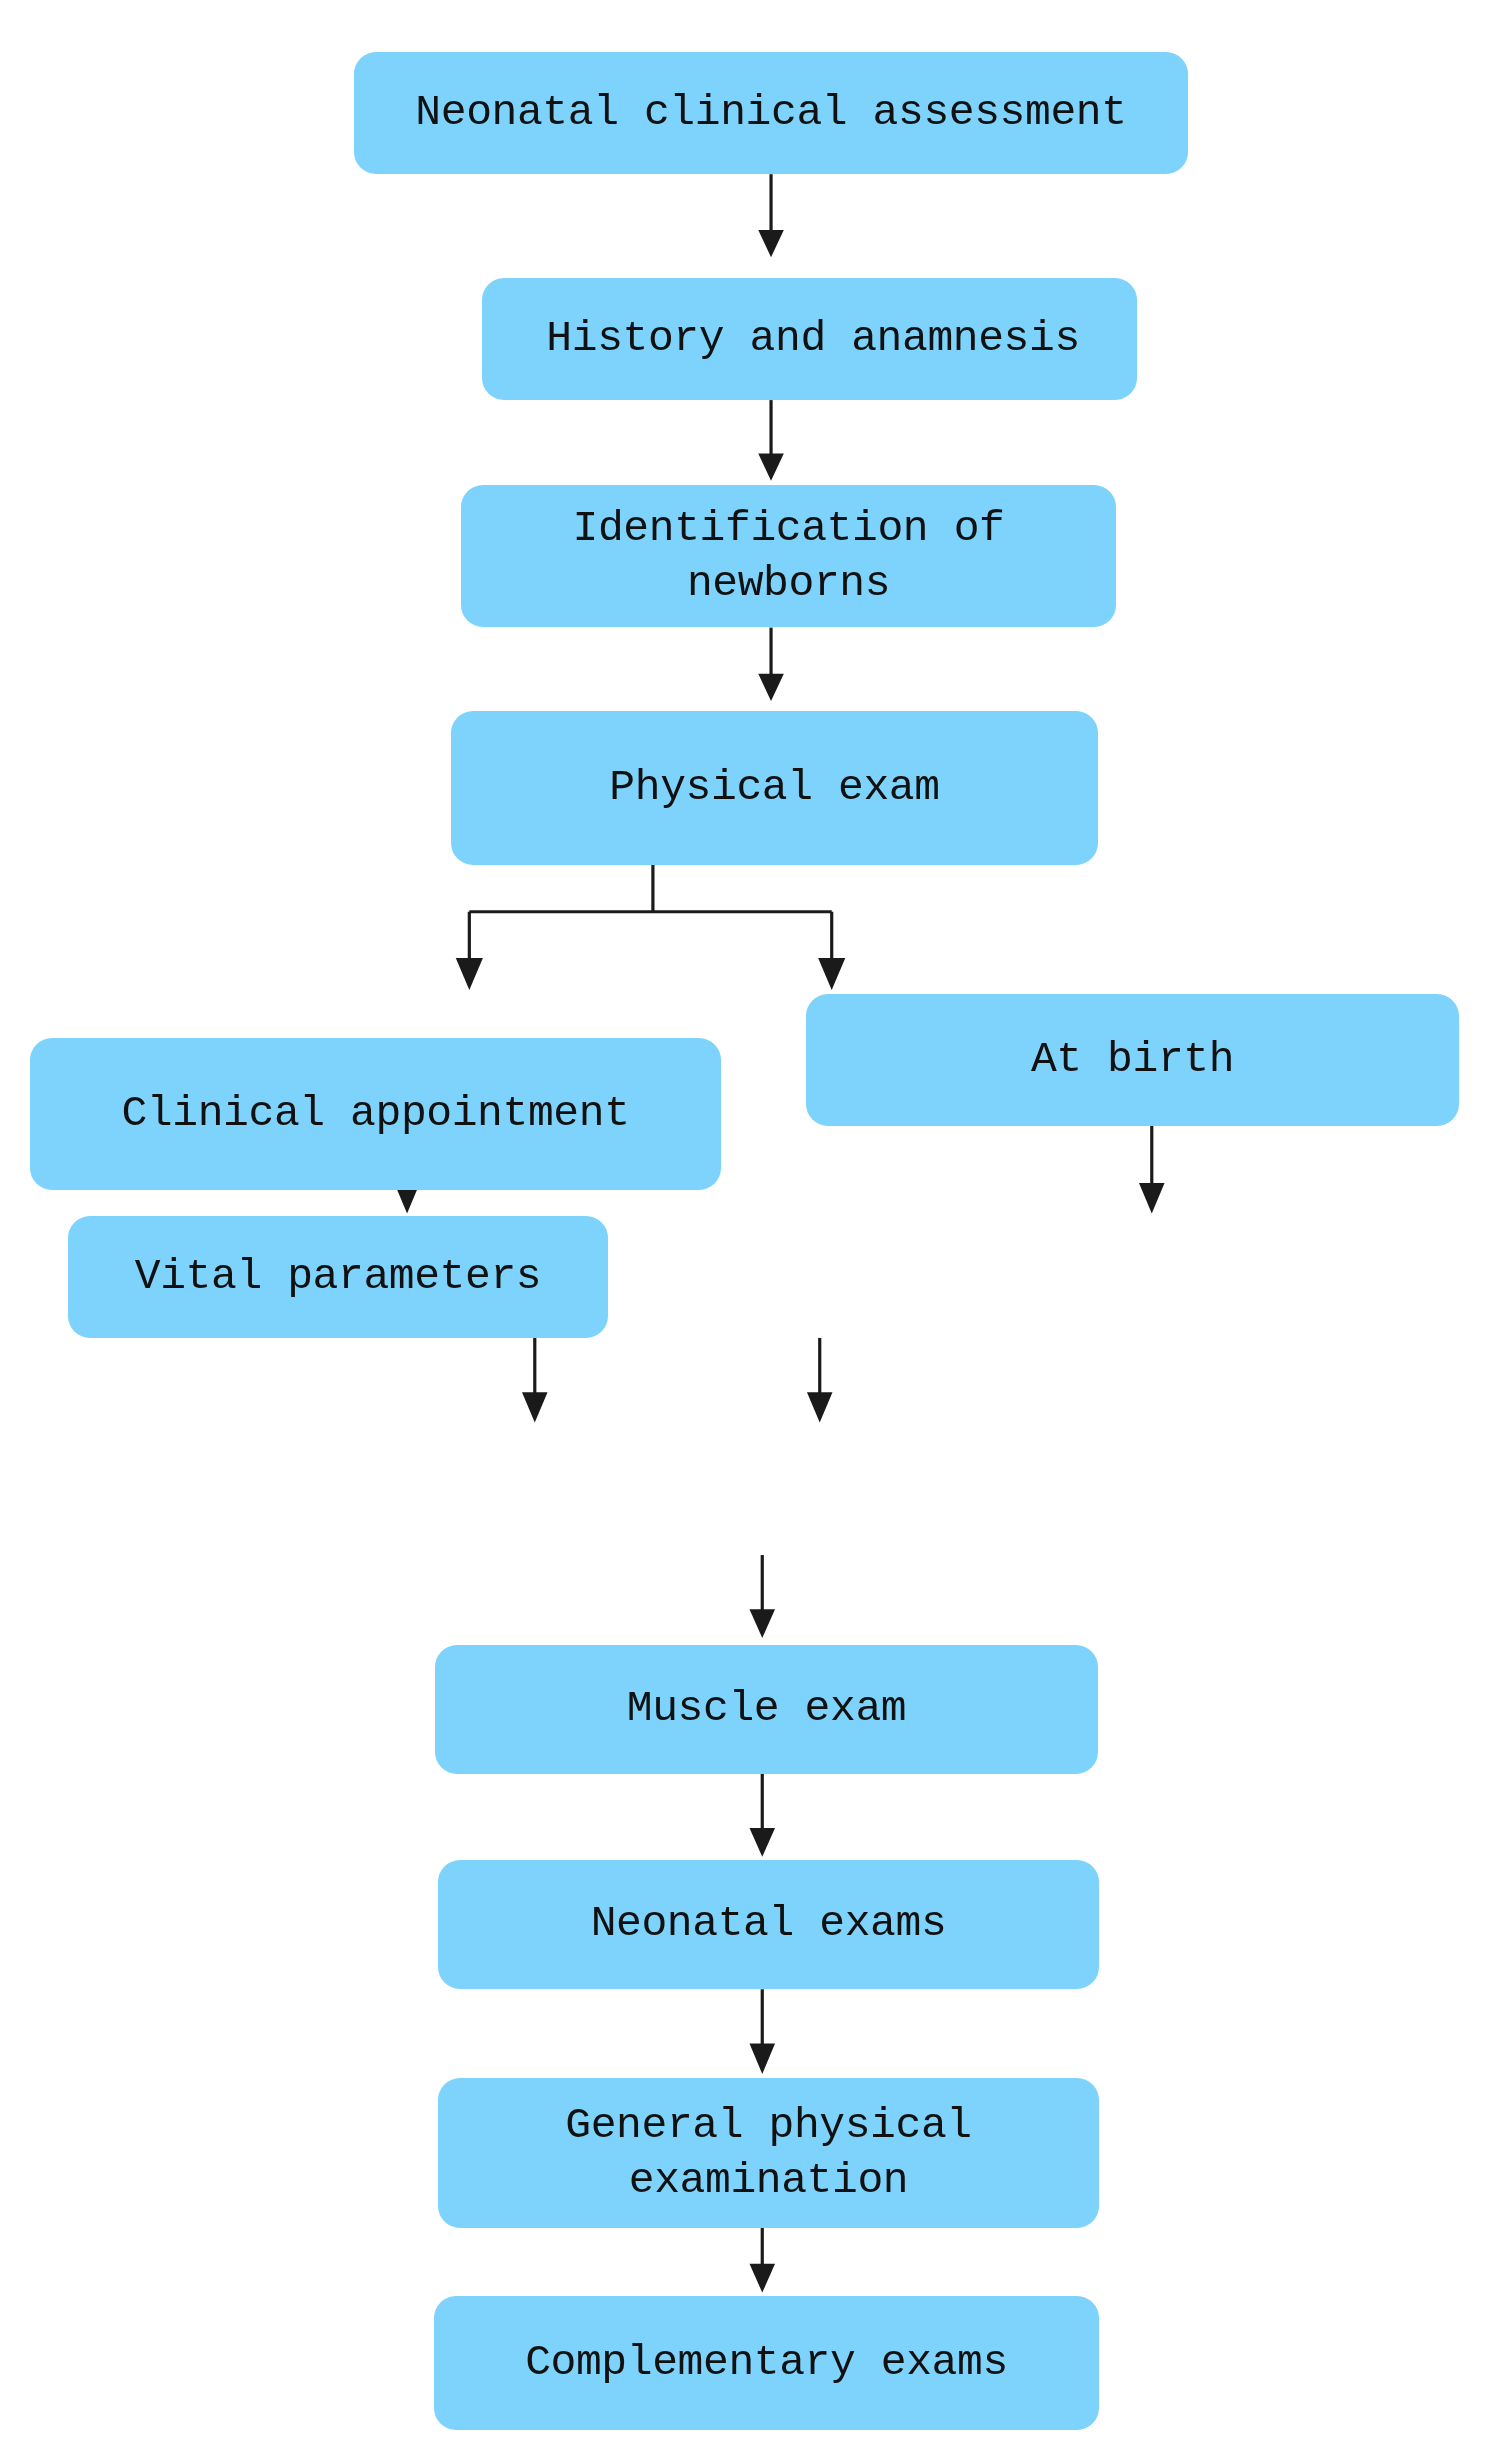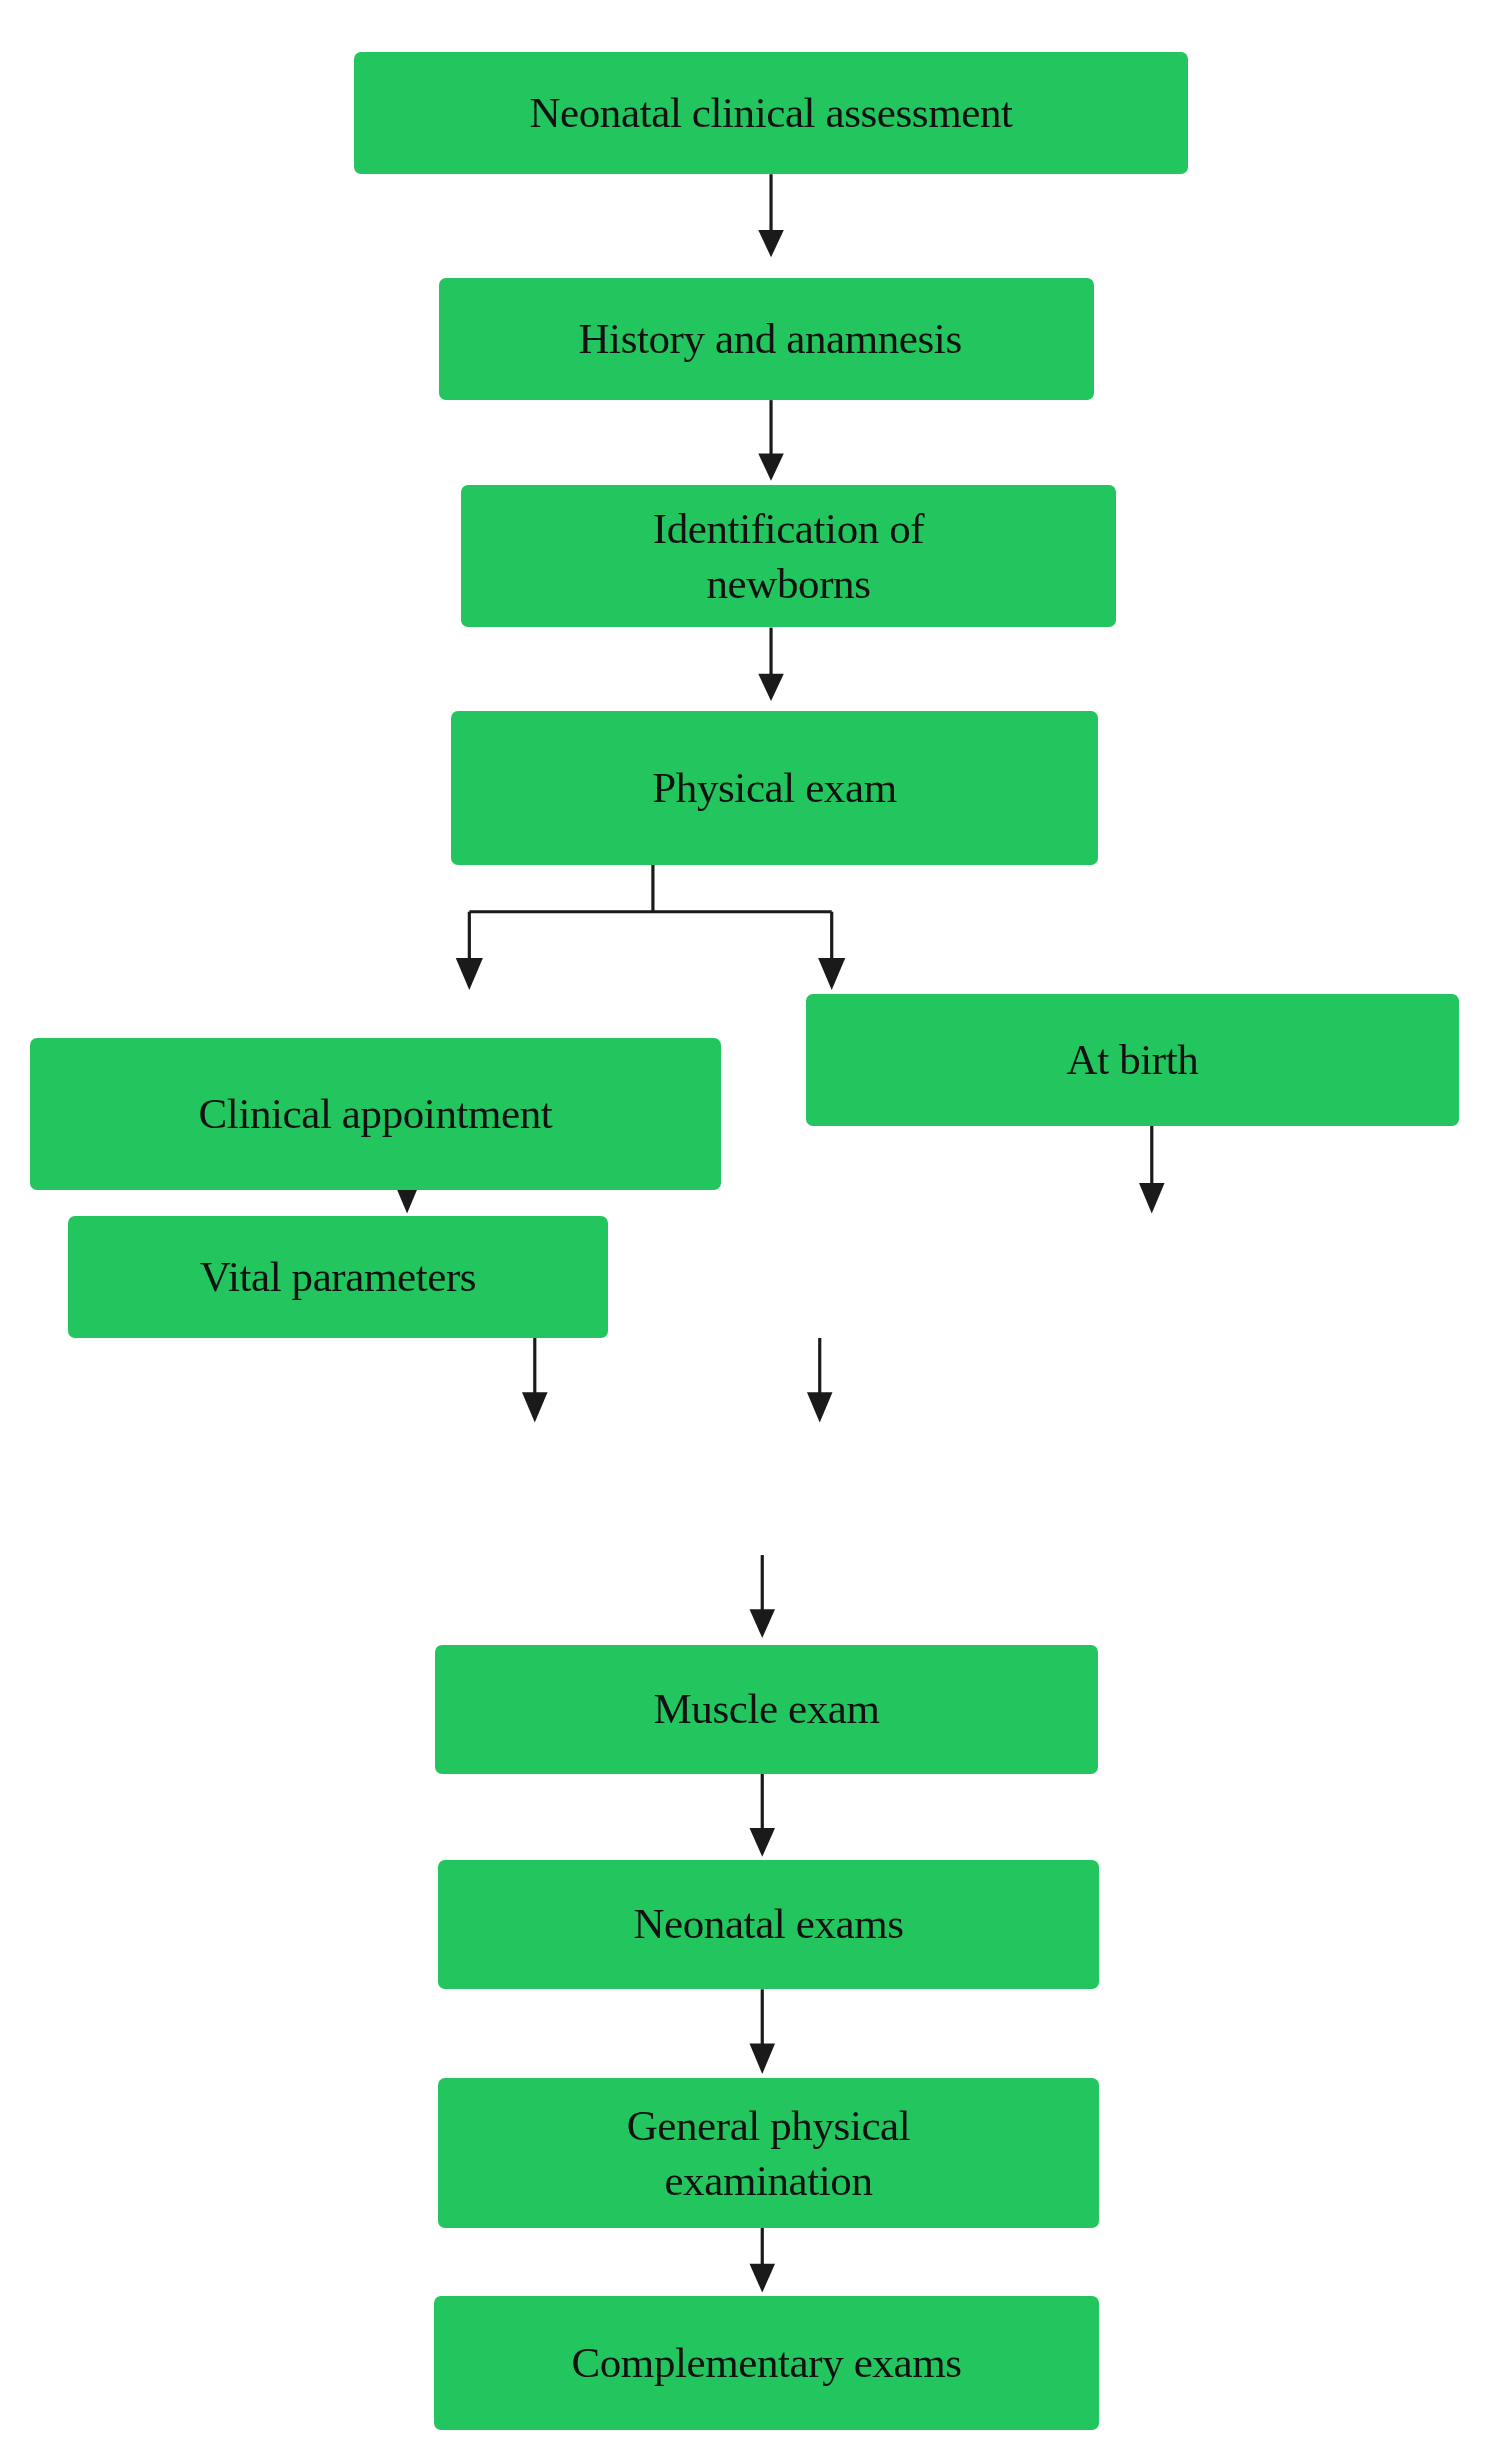--- a/index.html
+++ b/index.html
@@ -13,33 +13,33 @@
   #canvas {
     position: relative;
     width: 1491px;
     height: 2462px;
     background: #ffffff;
     overflow: hidden;
   }
   .node {
     position: absolute;
     box-sizing: border-box;
-    background: #22c55e;
-    border-radius: 7px;
+    background: #7dd3fc;
+    border-radius: 22px;
     display: flex;
     align-items: center;
     justify-content: center;
     text-align: center;
     color: #111111;
     font-size: 43px;
     line-height: 1.18;
     letter-spacing: -0.4px;
     padding: 4.8px 12.8px;
     white-space: pre-line;
-    font-family: Liberation Serif, serif;
+    font-family: Liberation Mono, monospace;
   }
   .node.two-line {
     line-height: 1.28;
   }
   svg.edges {
     position: absolute;
     left: 0;
     top: 0;
     width: 1491px;
     height: 2462px;
@@ -121,21 +121,21 @@
     </g>
 
     <g>
       <line class="edge-line" x1="955" y1="2790" x2="955" y2="2848"></line>
       <polygon class="edge-head" points="955,2872 939,2836 971,2836"></polygon>
     </g>
   </svg>
 
   <div class="node" style="left:354px; top:52px; width:834px; height:122px;">Neonatal clinical assessment</div>
 
-  <div class="node" style="left:439px; top:278px; width:655px; height:122px;padding-left:20px;">History and anamnesis</div>
+  <div class="node" style="left:482px; top:278px; width:655px; height:122px;padding-left:20px;">History and anamnesis</div>
 
   <div class="node two-line" style="left:461px; top:485px; width:655px; height:142px;">Identification of
 newborns</div>
 
   <div class="node" style="left:451px; top:711px; width:647px; height:154px;">Physical exam</div>
 
   <div class="node" style="left:30px; top:994px; width:691px; height:152px;margin-top:44px;">Clinical appointment</div>
 
   <div class="node" style="left:806px; top:994px; width:653px; height:132px;">At birth</div>
 

